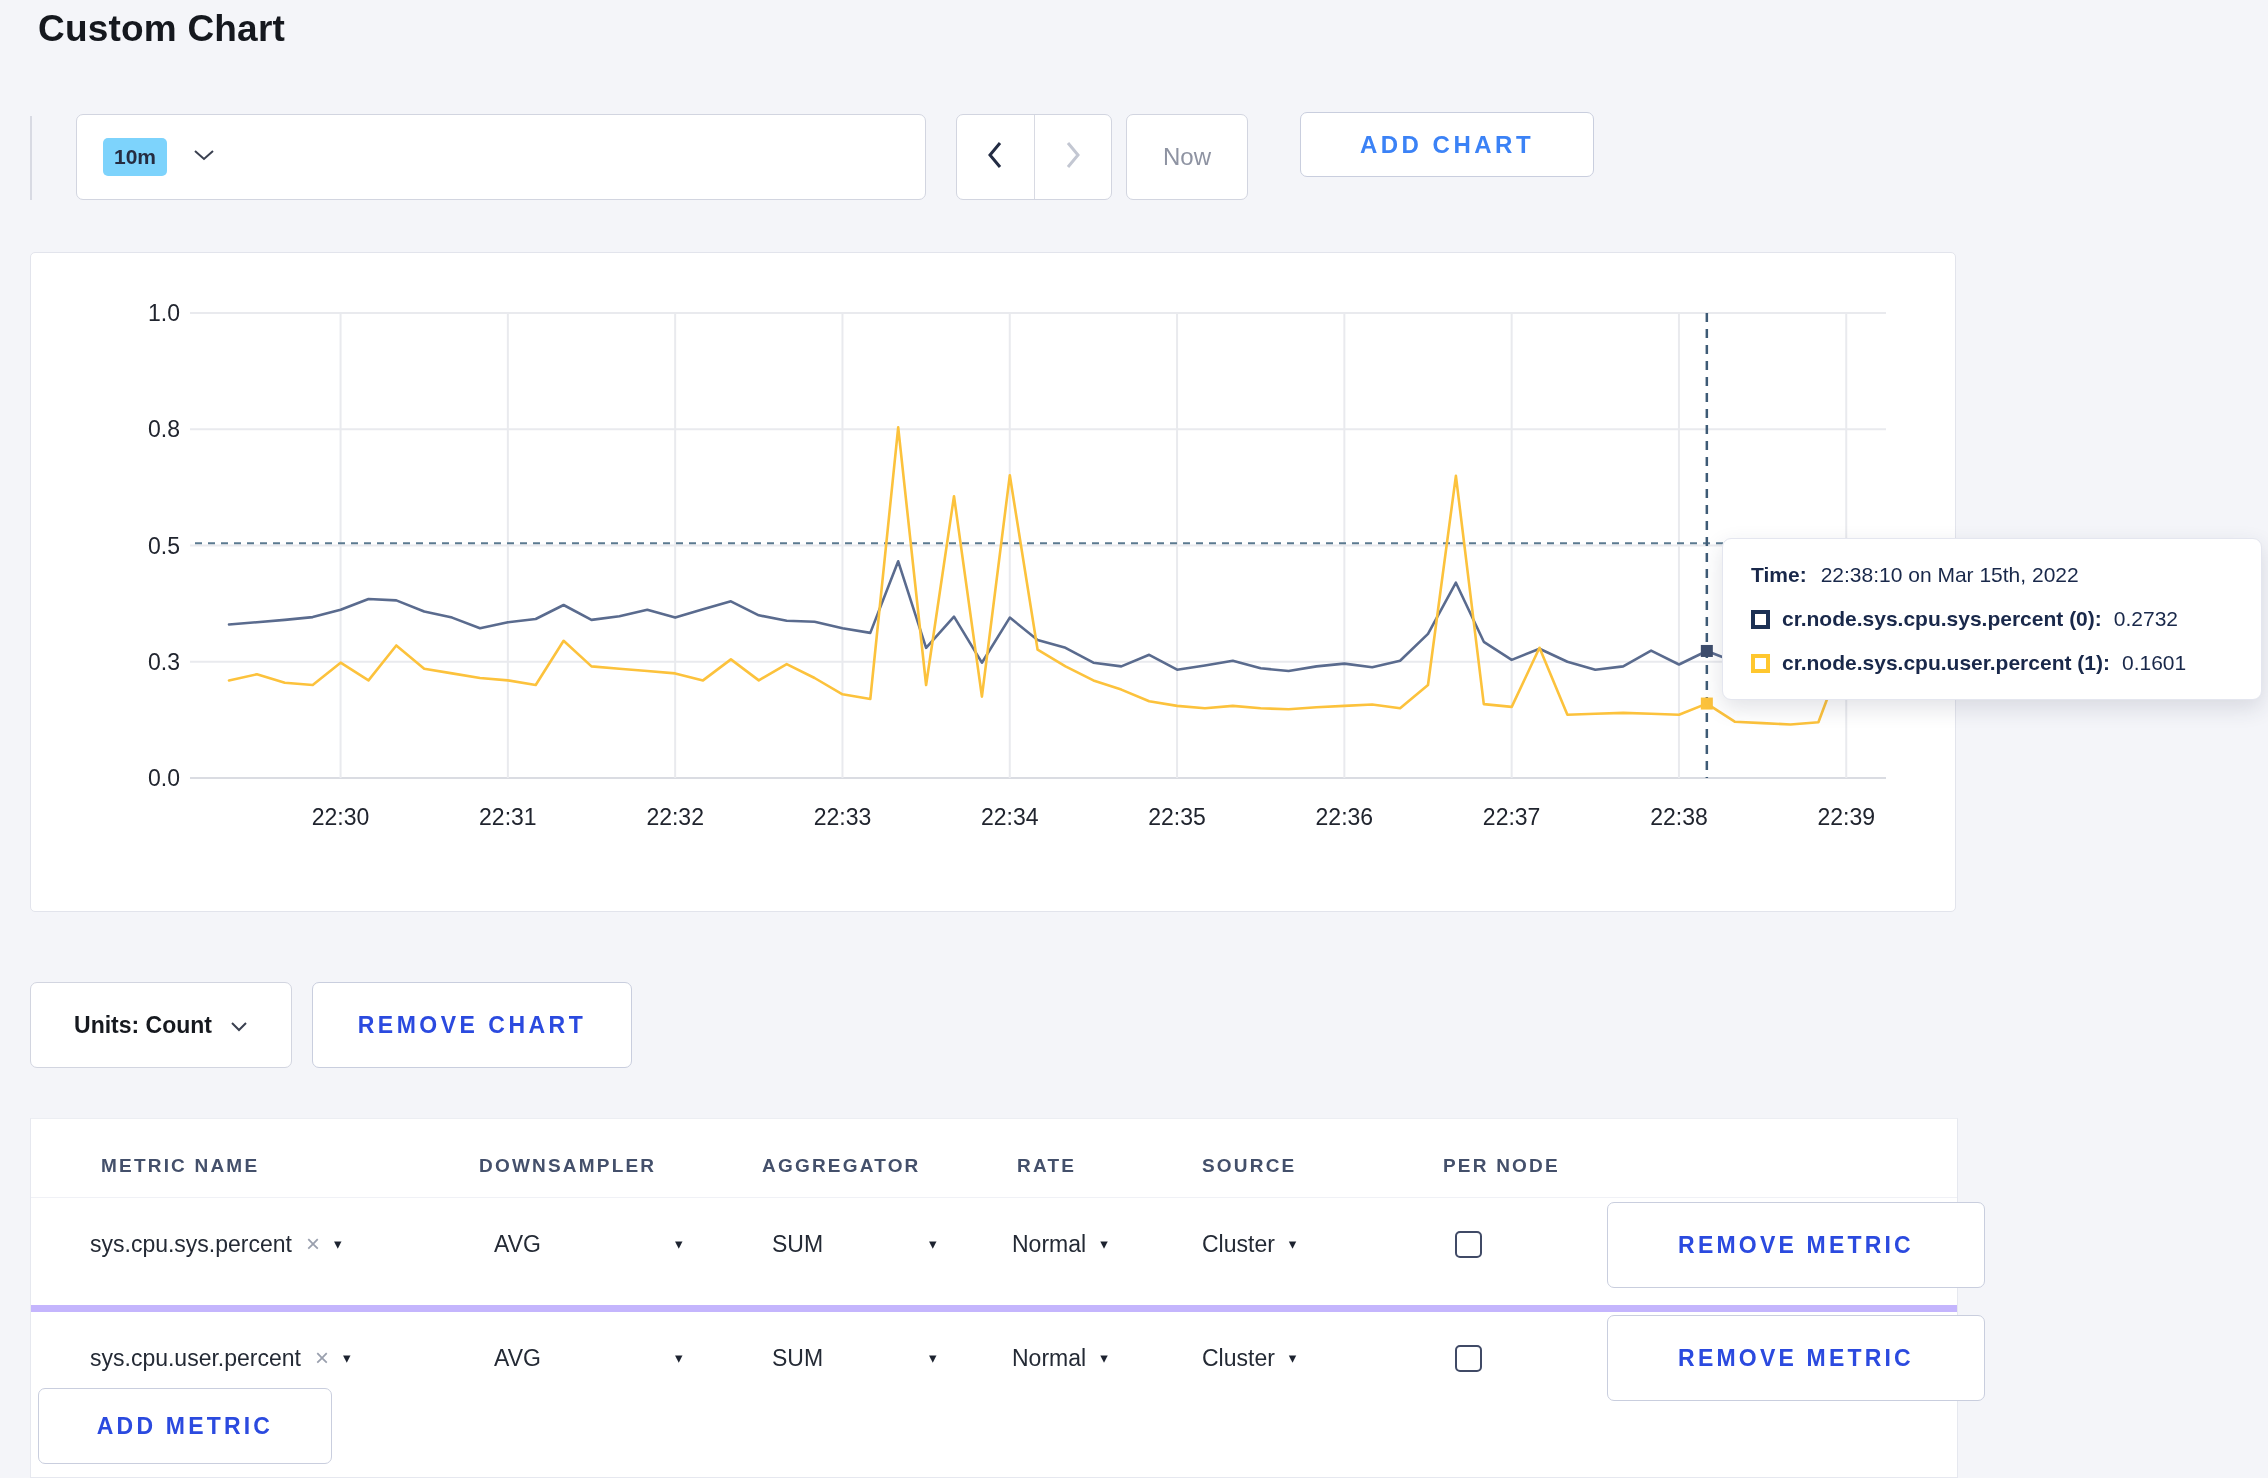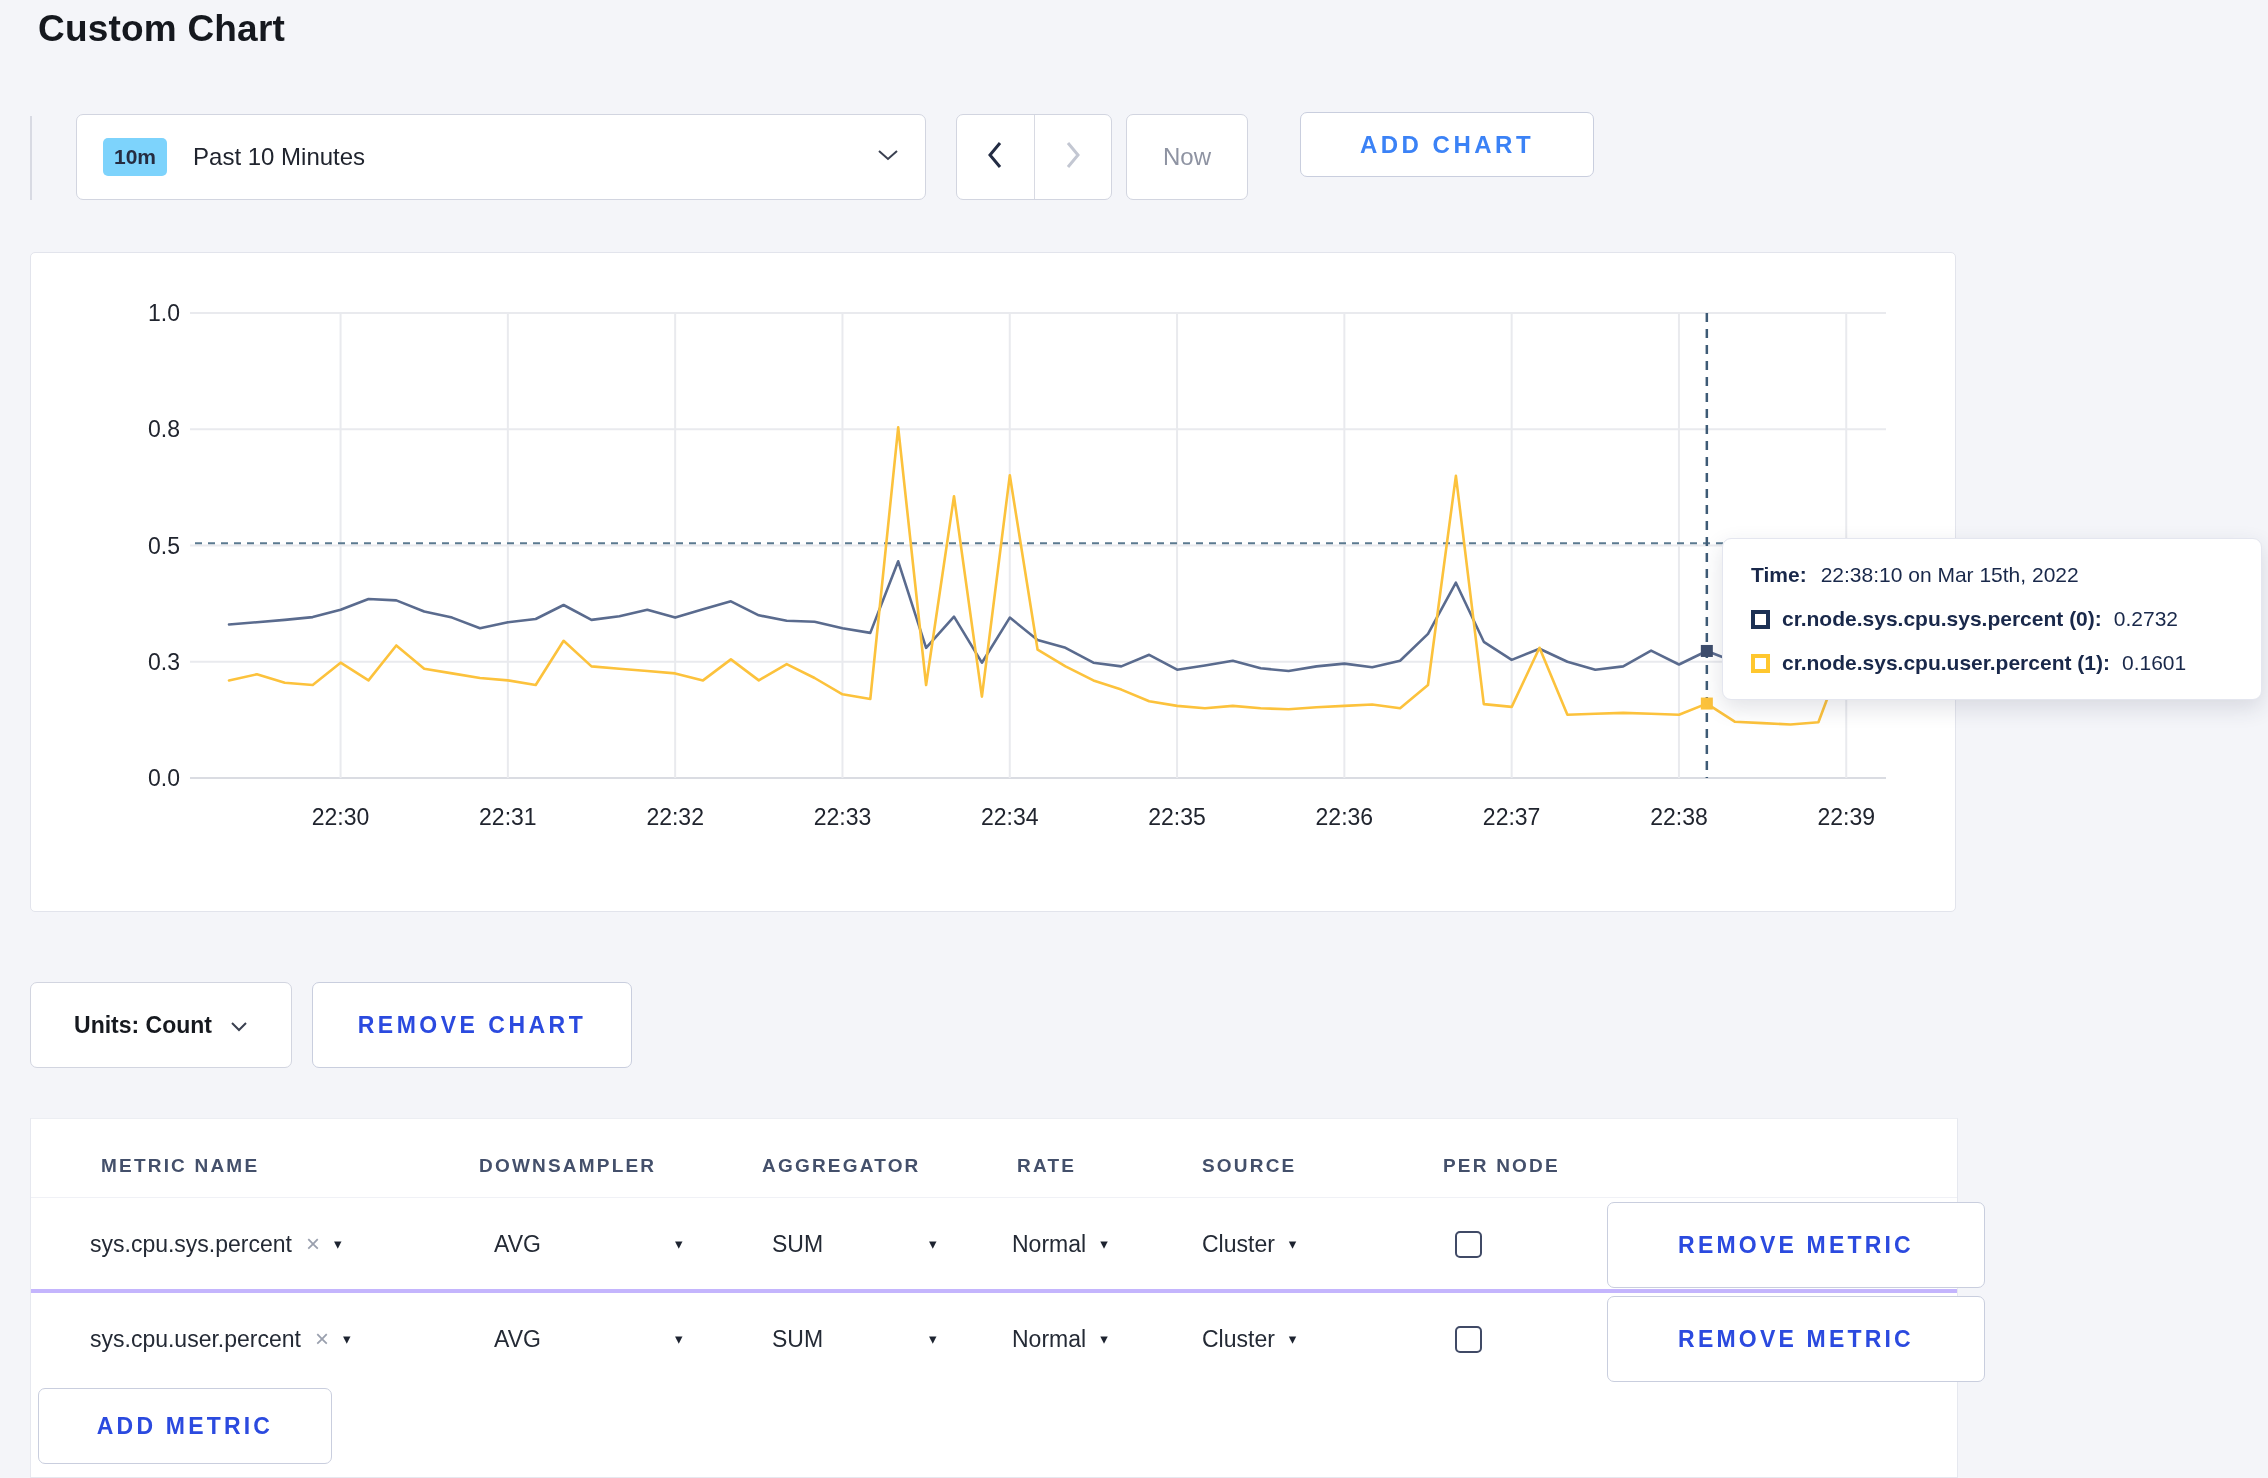--- a/index.html
+++ b/index.html
@@ -45,40 +45,39 @@
   .tt-name{font-weight:bold;margin-right:12px;white-space:nowrap;}
   .tt-value{font-weight:normal;}
   
   .units-btn{left:30px;top:982px;width:262px;height:86px;font-weight:bold;font-size:23px;color:#16191f;gap:18px;border-color:#d2d5e0;}
   .remove-chart-btn{left:312px;top:982px;width:320px;height:86px;font-size:23px;color:#2b4adf;letter-spacing:3.5px;font-weight:600;}
   
   .table-panel{left:30px;top:1118px;width:1928px;height:360px;background:#fff;border:1px solid #e6e8ef;border-top-color:#eceef3;box-sizing:border-box;}
   .th{position:absolute;top:36px;font-size:19px;letter-spacing:2.2px;color:#44506b;font-weight:bold;white-space:nowrap;}
   .trow{position:absolute;left:0;width:100%;height:92px;}
   .trow-1{top:78px;border-top:1px solid #f0f1f6;}
-  .trow-2{top:170px;border-top:4px solid #c4b5fd;}
+  .trow-2{top:186px;border-top:7px solid #c4b5fd;}
   .cell{position:absolute;top:0;height:92px;display:flex;align-items:center;font-size:23px;color:#242a35;white-space:nowrap;}
   .caret{font-size:15px;color:#1d2330;margin-left:14px;}
   .x-glyph{color:#9aa0ae;font-size:24px;margin-left:14px;}
   .checkbox{width:27px;height:27px;border:2px solid #404a66;border-radius:5px;background:#fff;box-sizing:border-box;}
   .remove-metric-btn{position:absolute;left:1528px;width:378px;height:86px;font-size:23px;color:#2b4adf;letter-spacing:3.2px;font-weight:600;margin-left:48px;}
   .rm-1{top:4px;} .rm-2{top:3px;}
   .add-metric-btn{left:38px;top:1388px;width:294px;height:76px;font-size:23px;color:#2b4adf;letter-spacing:3.2px;font-weight:600;}
   .chev{display:inline-block;}
 </style>
 </head>
 <body>
 
 <div class="abs page-title">Custom Chart</div>
 
 <div class="abs toolbar-divider"></div>
 
 <div class="abs btn time-dropdown">
   <span class="time-badge">10m</span>
-  <span class="time-label">Past 10 Minutes</span>
   <span class="chev">
     <svg width="22" height="14" viewBox="0 0 22 14">
         <polyline points="2,3 11,11 20,3" fill="none" stroke="#3a4050" stroke-width="2"></polyline>
       </svg>
   </span>
 </div>
 
 <div class="abs pager">
   <div class="pager-cell">
     <span>

